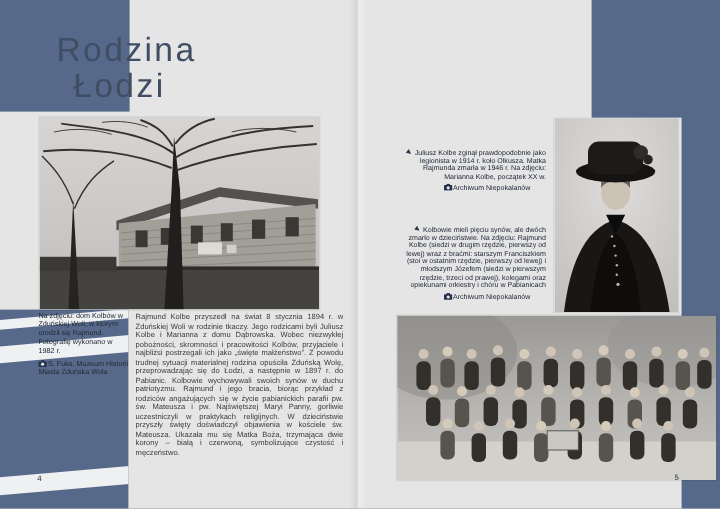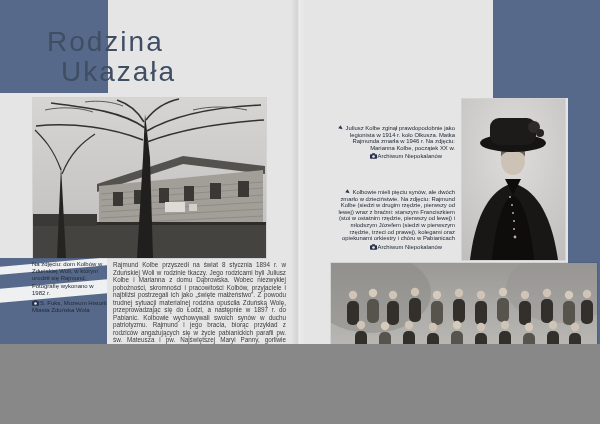--- a/index.html
+++ b/index.html
@@ -1,17 +1,17 @@
 <!DOCTYPE html>
 <html><head>
 <meta charset="utf-8">
 <style>
   html,body{margin:0;padding:0;background:#888;}
   .spread{
-    position:relative; width:600px; height:344px; overflow:hidden;
+    position:relative; width:600px; height:424px; overflow:hidden;
     background:#e5e5e6;
     font-family:"Liberation Sans", sans-serif;
   }
   
   .bar-top-left{position:absolute;left:0;top:0;width:108px;height:93px;background:#56698a;}
   .box-top-right{position:absolute;left:493px;top:0;width:107px;height:98px;background:#56698a;}
   .bar-right{position:absolute;left:568px;top:0;width:32px;height:424px;background:#56698a;}
   .blue-block{position:absolute;left:0;top:258px;width:107px;height:166px;background:#56698a;overflow:hidden;}
   .stripe{position:absolute;left:-30px;width:190px;background:#eef0f1;transform:rotate(-5deg);}
   .stripe.s1{top:3px;height:8px;}
@@ -60,21 +60,21 @@
   <div class="bar-right"></div>
 
   <div class="blue-block">
     <div class="stripe s1"></div>
     <div class="stripe s2"></div>
     <div class="stripe s3"></div>
   </div>
 
   <div class="title">
     <span>Rodzina</span>
-    <span class="l2">Ukazała</span>
+    <span class="l2">Łodzi</span>
   </div>
 
   <div class="photo photo-house">
     <svg width="233" height="160" viewBox="0 0 233 160" xmlns="http://www.w3.org/2000/svg">
       <defs>
         <linearGradient id="sky" x1="0" y1="0" x2="0" y2="1">
           <stop offset="0" stop-color="#d6d5d3"></stop>
             <stop offset="1" stop-color="#bfbebc"></stop>
         </linearGradient>
       </defs>

